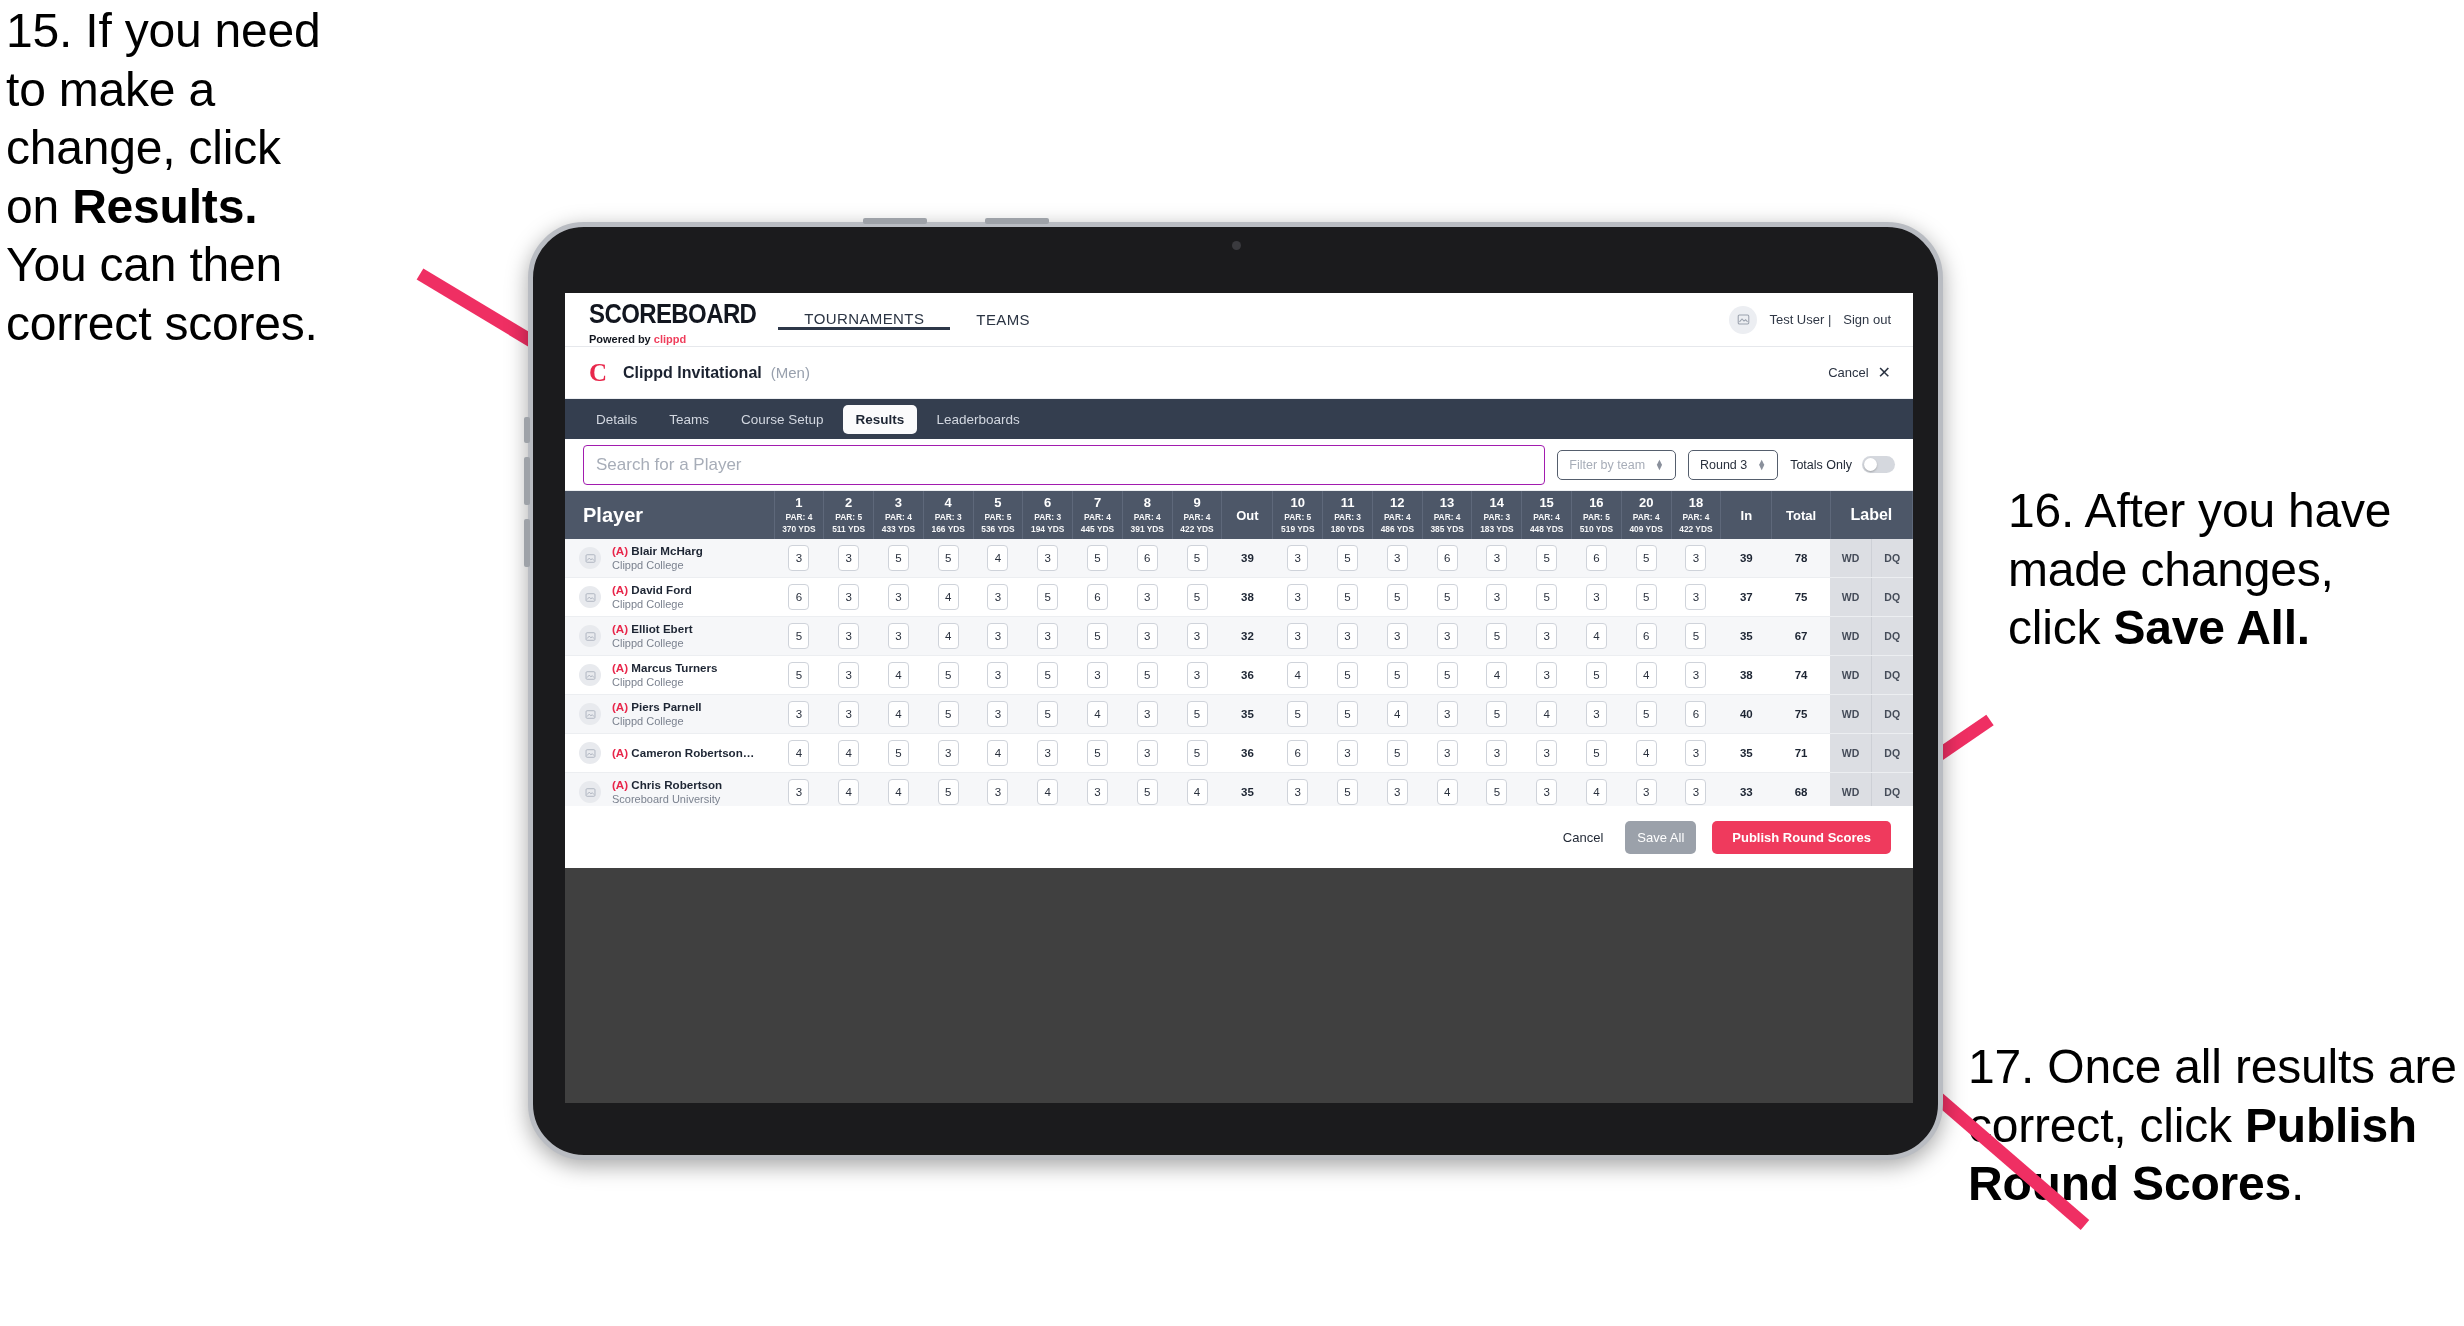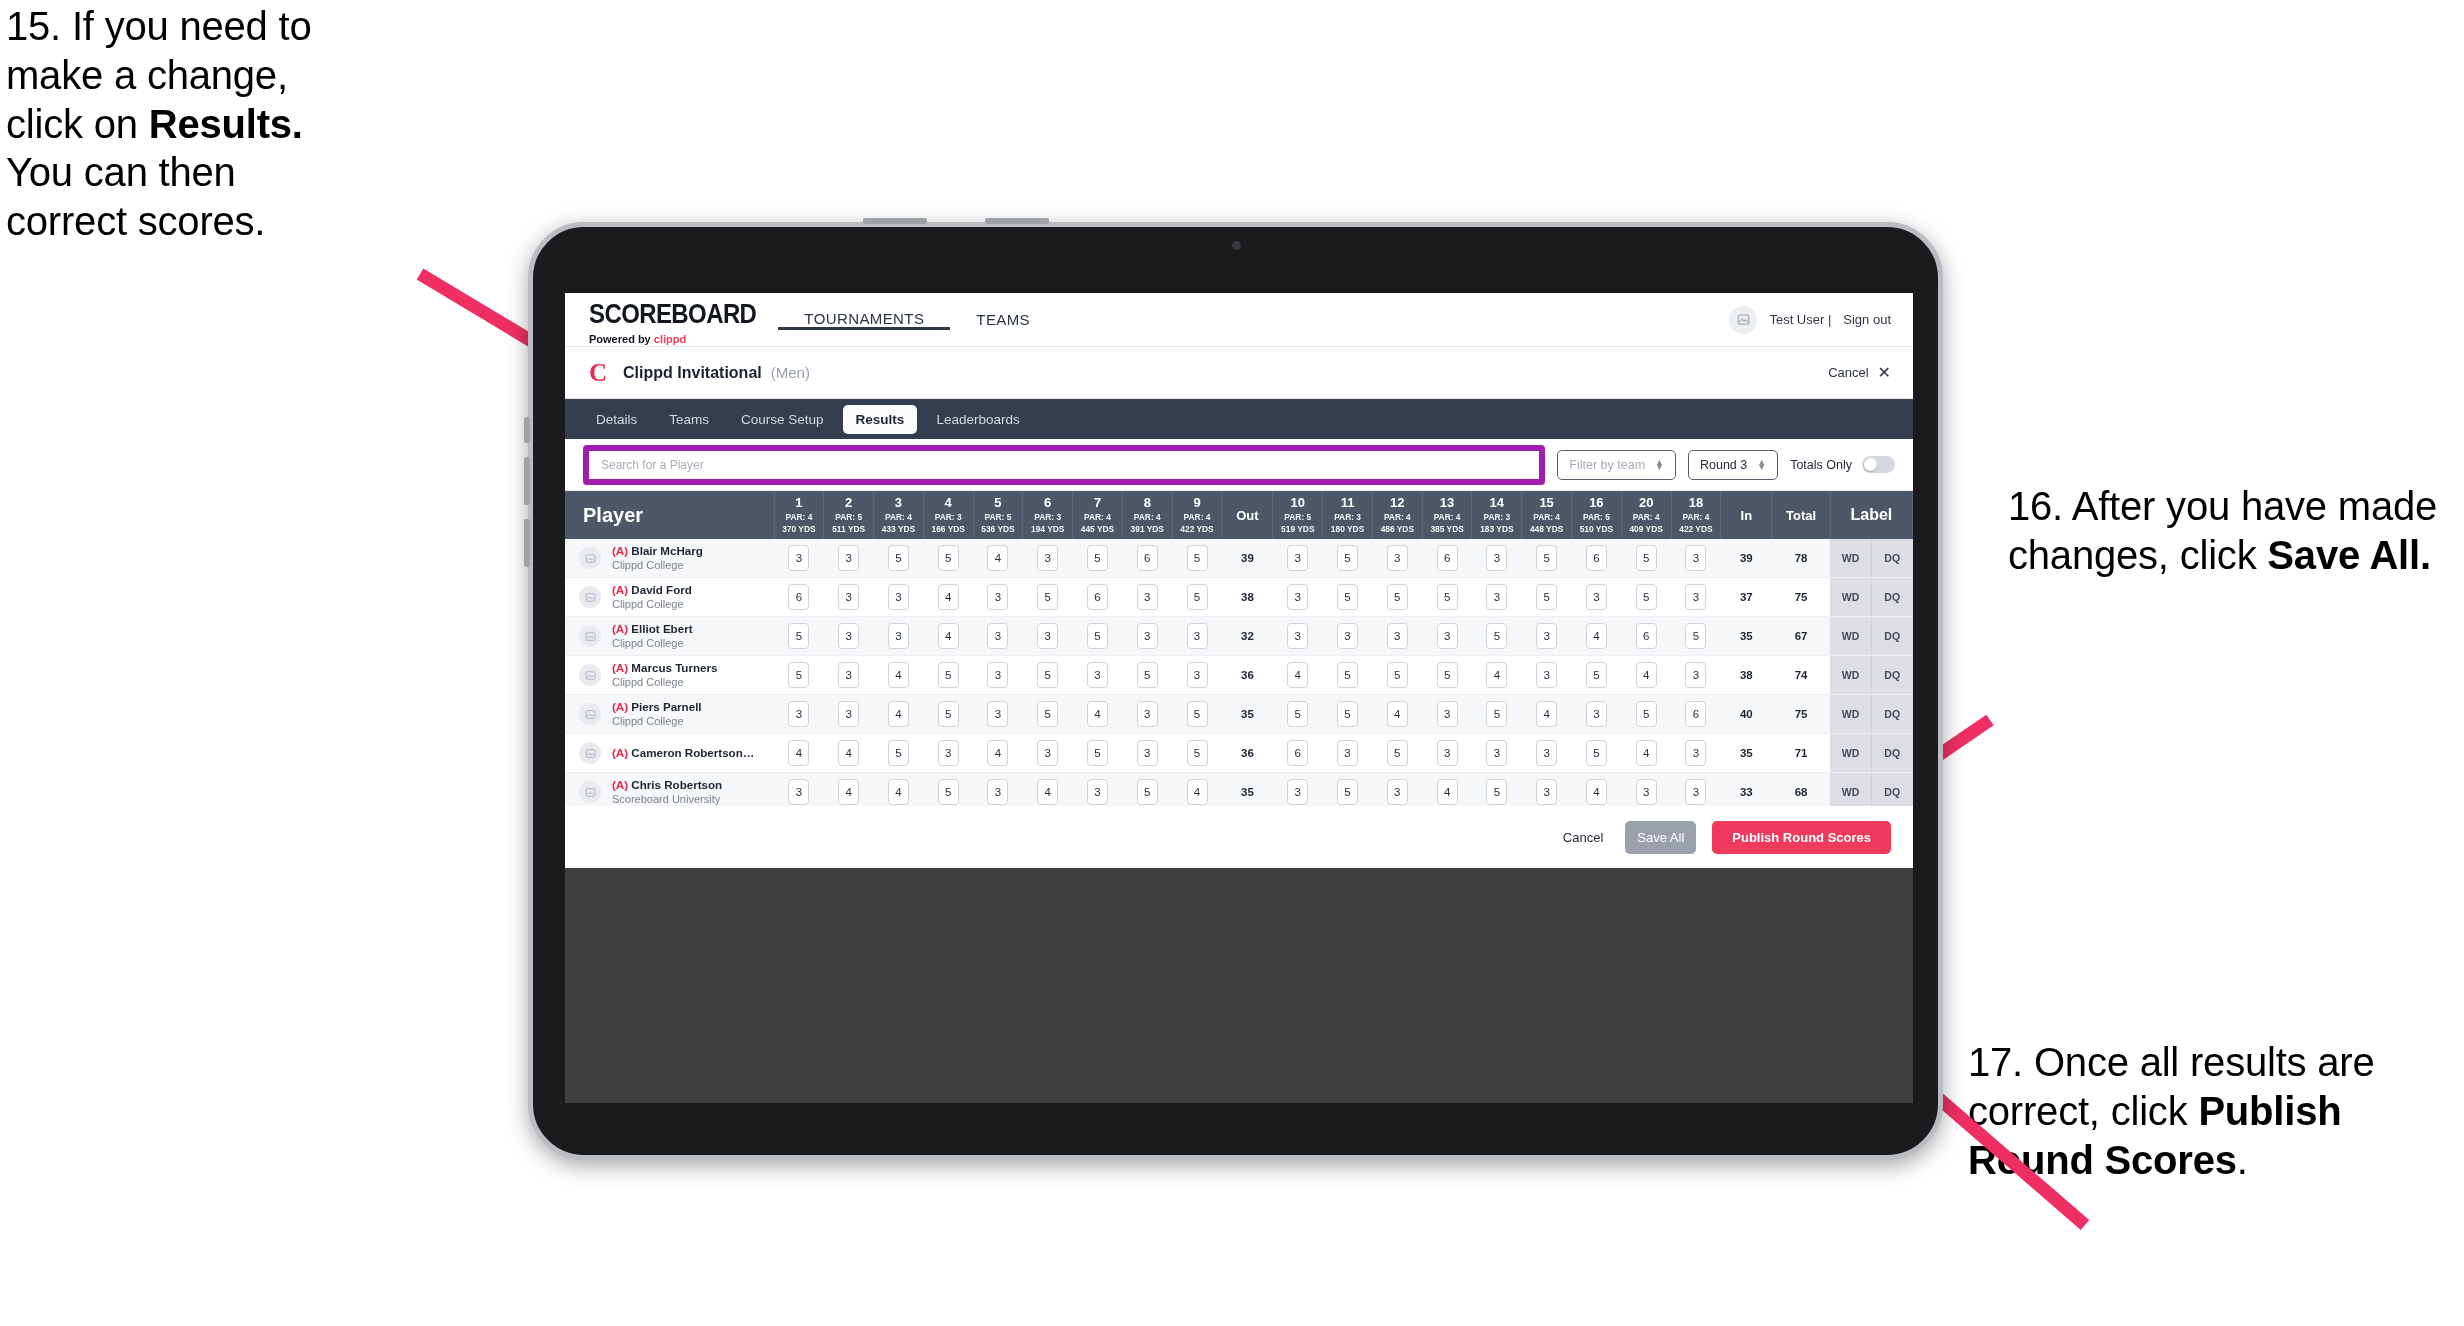--- a/index.html
+++ b/index.html
@@ -8,21 +8,21 @@
     background: #ffffff;
     font-family: "Liberation Sans", sans-serif;
     overflow: hidden;
   }
   #stage { position: relative; width: 2464px; height: 1326px; }
 
   
   .annot {
     position: absolute;
     color: #000;
-    font-size: 40px;
+    font-size: 48px;
     line-height: 1.22;
     font-family: "Liberation Sans", sans-serif;
     letter-spacing: -0.2px;
   }
   .annot b { font-weight: 700; }
   #annot-15 { left: 6px;  top: 2px;   width: 330px; }
   #annot-16 { left: 2008px; top: 482px; width: 430px; }
   #annot-17 { left: 1968px; top: 1038px; width: 500px; }
 
   .arrow { position: absolute; pointer-events: none; }
@@ -116,23 +116,23 @@
     border-radius: 5px; cursor: pointer;
   }
   .stab.active { background: #fbfbfc; color: #1d2533; font-weight: 600; }
 
   
   #toolbar {
     height: 52px; background: #ffffff; display: flex; align-items: center;
     padding: 0 18px; gap: 12px; border-bottom: 1px solid #edeff2;
   }
   .search-box {
-    flex: 1; height: 40px; border: 6px solid #a21caf; border-radius: 4px;
+    flex: 1; height: 40px; border: 1px solid #a21caf; border-radius: 4px;
     display: flex; align-items: center; padding: 0 12px;
-    font-size: 12px; color: #a7adb8; background: #fff;
+    font-size: 17px; color: #a7adb8; background: #fff;
   }
   .select-box {
     height: 30px; border: 1px solid #555e6d; border-radius: 5px;
     display: flex; align-items: center; gap: 10px; padding: 0 11px;
     font-size: 12.5px; color: #2a313e; background: #fff; cursor: pointer;
   }
   .select-box.muted { color: #a7adb8; }
   .chev { display: inline-flex; flex-direction: column; line-height: .55; font-size: 9px; color: #8a909c; }
   .totals-wrap { display: flex; align-items: center; gap: 10px; font-size: 12.5px; color: #222a37; }
   .toggle {

